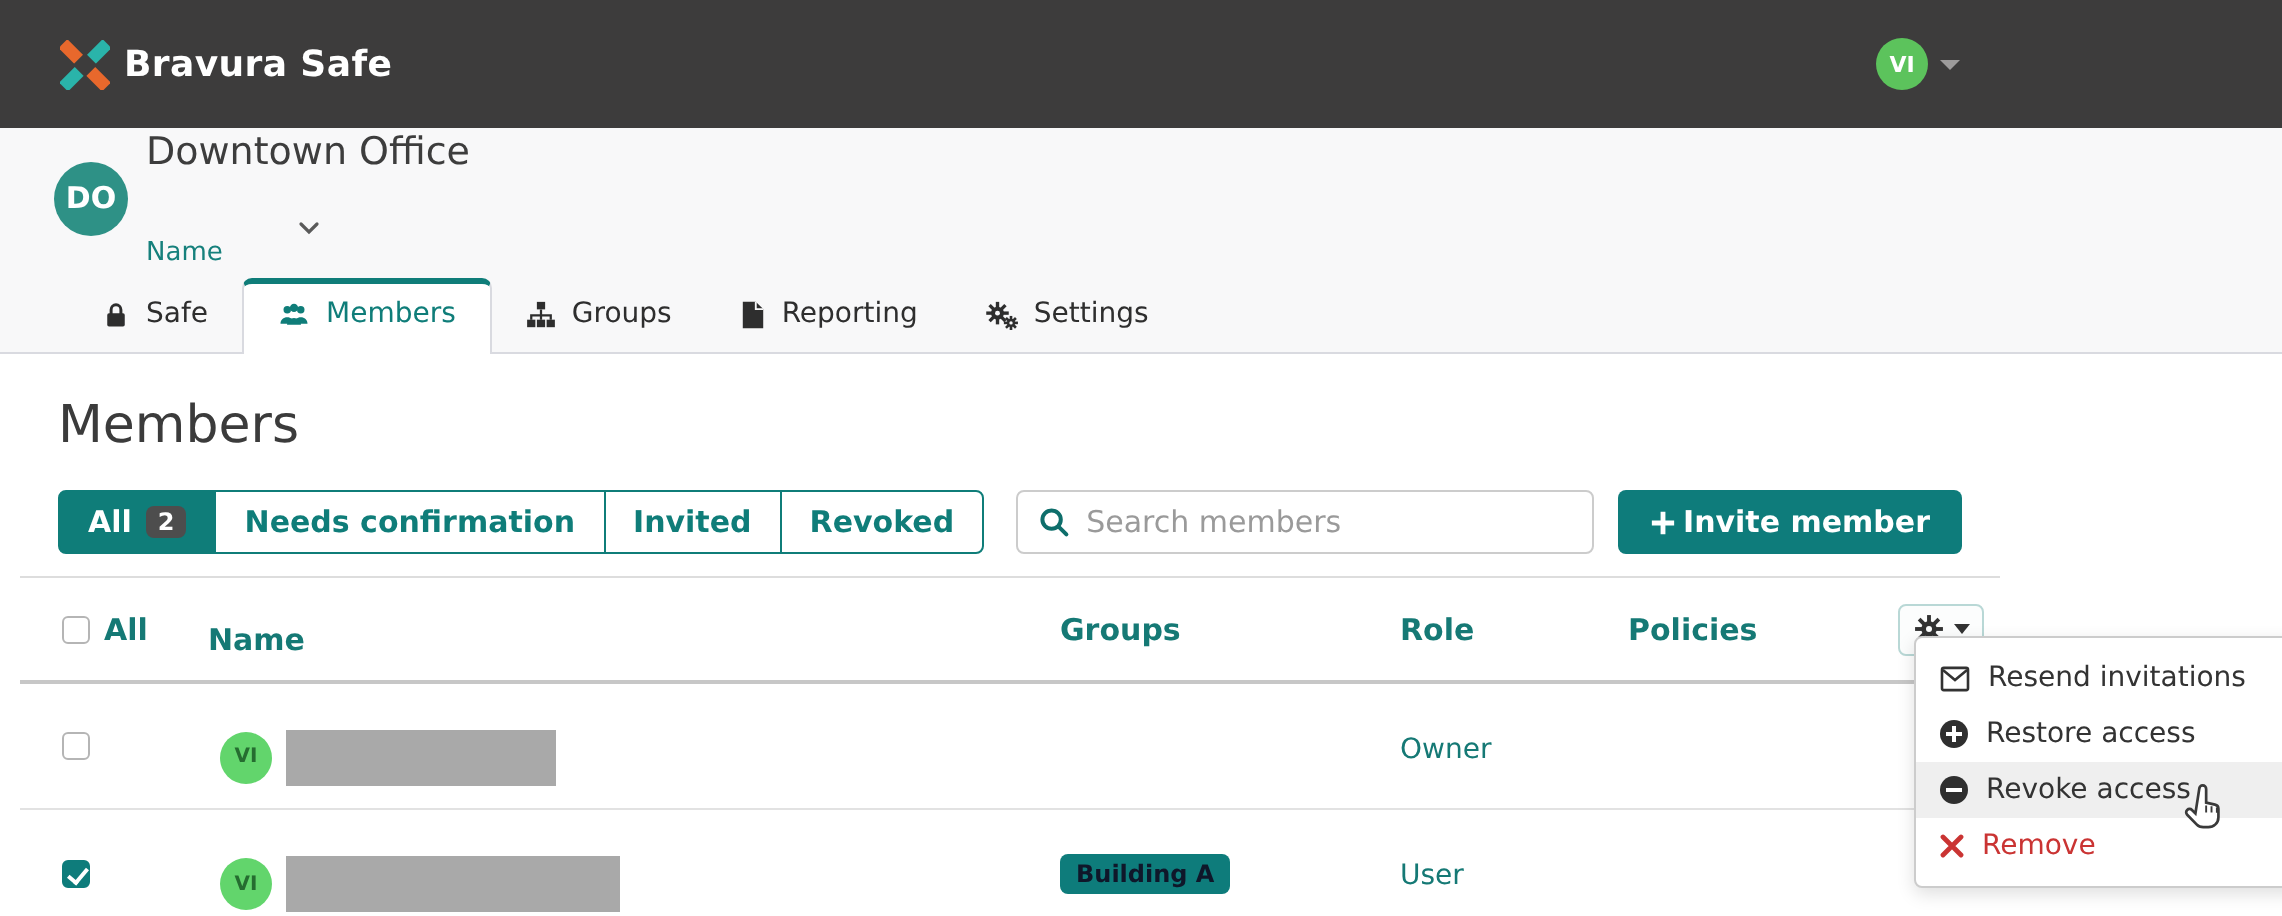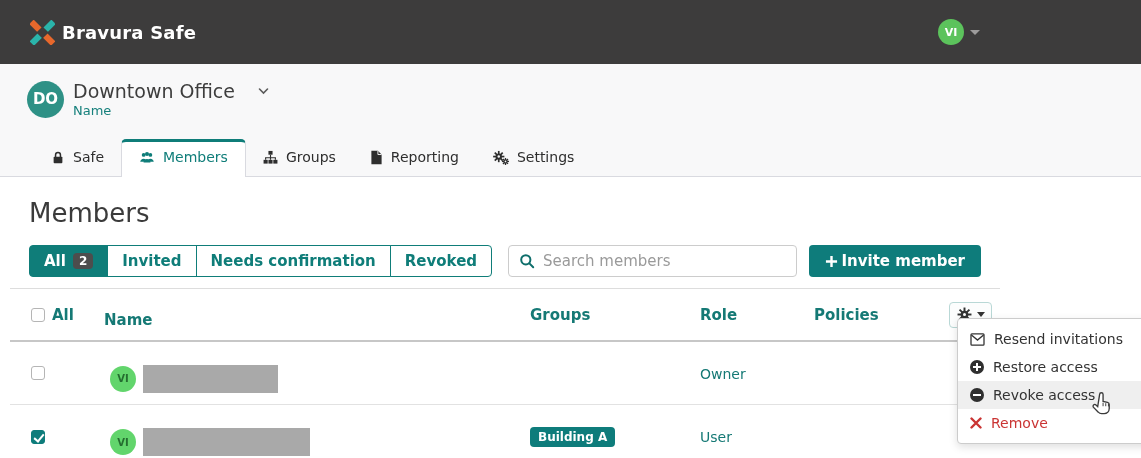--- a/index.html
+++ b/index.html
@@ -18,21 +18,21 @@
   .avatar-nav { width:26px; height:26px; border-radius:50%; background:#5cc35c; color:#fff;
     font-size:11px; font-weight:700; display:flex; align-items:center; justify-content:center; }
   .caret { width:0; height:0; border-left:5px solid transparent; border-right:5px solid transparent;
     border-top:5px solid #9d9b9b; }
 
   
   .team-strip { height:70px; background:#f8f8f9; display:flex; align-items:center; }
   .team-inner { width:990px; margin-left:10px; padding:0 17px; display:flex; align-items:center; gap:9px; }
   .avatar-team { width:37px; height:37px; border-radius:50%; background:#2e9186; color:#fff;
     font-size:15px; font-weight:700; display:flex; align-items:center; justify-content:center; }
-  .team-title-row { display:flex; align-items:center; gap:23px; }
+  .team-title-row { display:flex; align-items:center; gap:23px;flex-direction:column; }
   .team-title { font-size:19px; color:#3d3d3d; }
   .team-sub { font-size:13px; color:#16807c; margin-top:1px; }
 
   
   .tabbar { height:43px; background:#f8f8f9; border-bottom:1px solid #d9dae0;
     display:flex; align-items:flex-end; padding-left:34px; }
   .tab { display:flex; align-items:center; gap:8px; font-size:14px; color:#2e2e2e;
     padding:9px 17px 11px; cursor:pointer; }
   .tab .ticon { display:flex; color:#2e2e2e; }
   .tab.active { background:#fff; color:#0f7d79; border:1px solid #d9dae0; border-bottom:none;
@@ -82,21 +82,21 @@
     background:#fff; cursor:pointer; position:relative; flex:0 0 auto; }
   .checkbox.checked { background:#0e7c7b; border-color:#0e7c7b; }
   .checkbox.checked::after { content:""; position:absolute; left:4px; top:1px; width:4px; height:8px;
     border:solid #fff; border-width:0 2px 2px 0; transform:rotate(40deg); }
 
   .avatar-row { width:26px; height:26px; border-radius:50%; background:#62d56c; color:#256d30;
     font-size:10px; font-weight:700; display:flex; align-items:center; justify-content:center;
     margin:0 7px 0 6px; }
   .redacted { height:28px; background:#a9a9a9; }
   .role-text { font-size:14px; color:#157975; }
-  .group-badge { display:inline-block; background:#0e7c7b; color:#ffffff; font-size:12px;
+  .group-badge { display:inline-block; background:#0e7c7b; color:#0f172a; font-size:12px;
     font-weight:700; padding:3px 8px; border-radius:4px; }
 
   .gear-btn { width:43px; height:26px; background:#fcfdfd; border:1px solid #b9d8d6;
     border-radius:4px; display:flex; align-items:center; justify-content:center; gap:5px;
     color:#333; cursor:pointer; }
   .gear-btn .caret { border-top-color:#333; border-left-width:4px; border-right-width:4px; }
 
   
   .dropdown { position:absolute; left:957px; top:318px; width:202px; background:#fff;
     border:1px solid #ccc; border-radius:4px; padding:6px 0; z-index:10;
@@ -224,24 +224,24 @@
   <div class="container">
     <h2 class="page-title">Members</h2>
 
     <div class="toolbar">
       <div class="filter-group">
         <button class="filter-btn active">
           <span>All</span>
           <span class="count-badge">2</span>
         </button>
         <button class="filter-btn">
-          <span>Invited</span>
+          <span>Needs confirmation</span>
         </button>
         <button class="filter-btn">
-          <span>Needs confirmation</span>
+          <span>Invited</span>
         </button>
         <button class="filter-btn">
           <span>Revoked</span>
         </button>
       </div>
       <div class="search-wrap">
         <span class="search-ic">
           <svg width="16" height="16" viewBox="0 0 16 16">
               <circle cx="6.8" cy="6.8" r="4.6" fill="none" stroke="currentColor" stroke-width="2"></circle>
               <line x1="10.4" y1="10.4" x2="14.2" y2="14.2" stroke="currentColor" stroke-width="2" stroke-linecap="round"></line>

